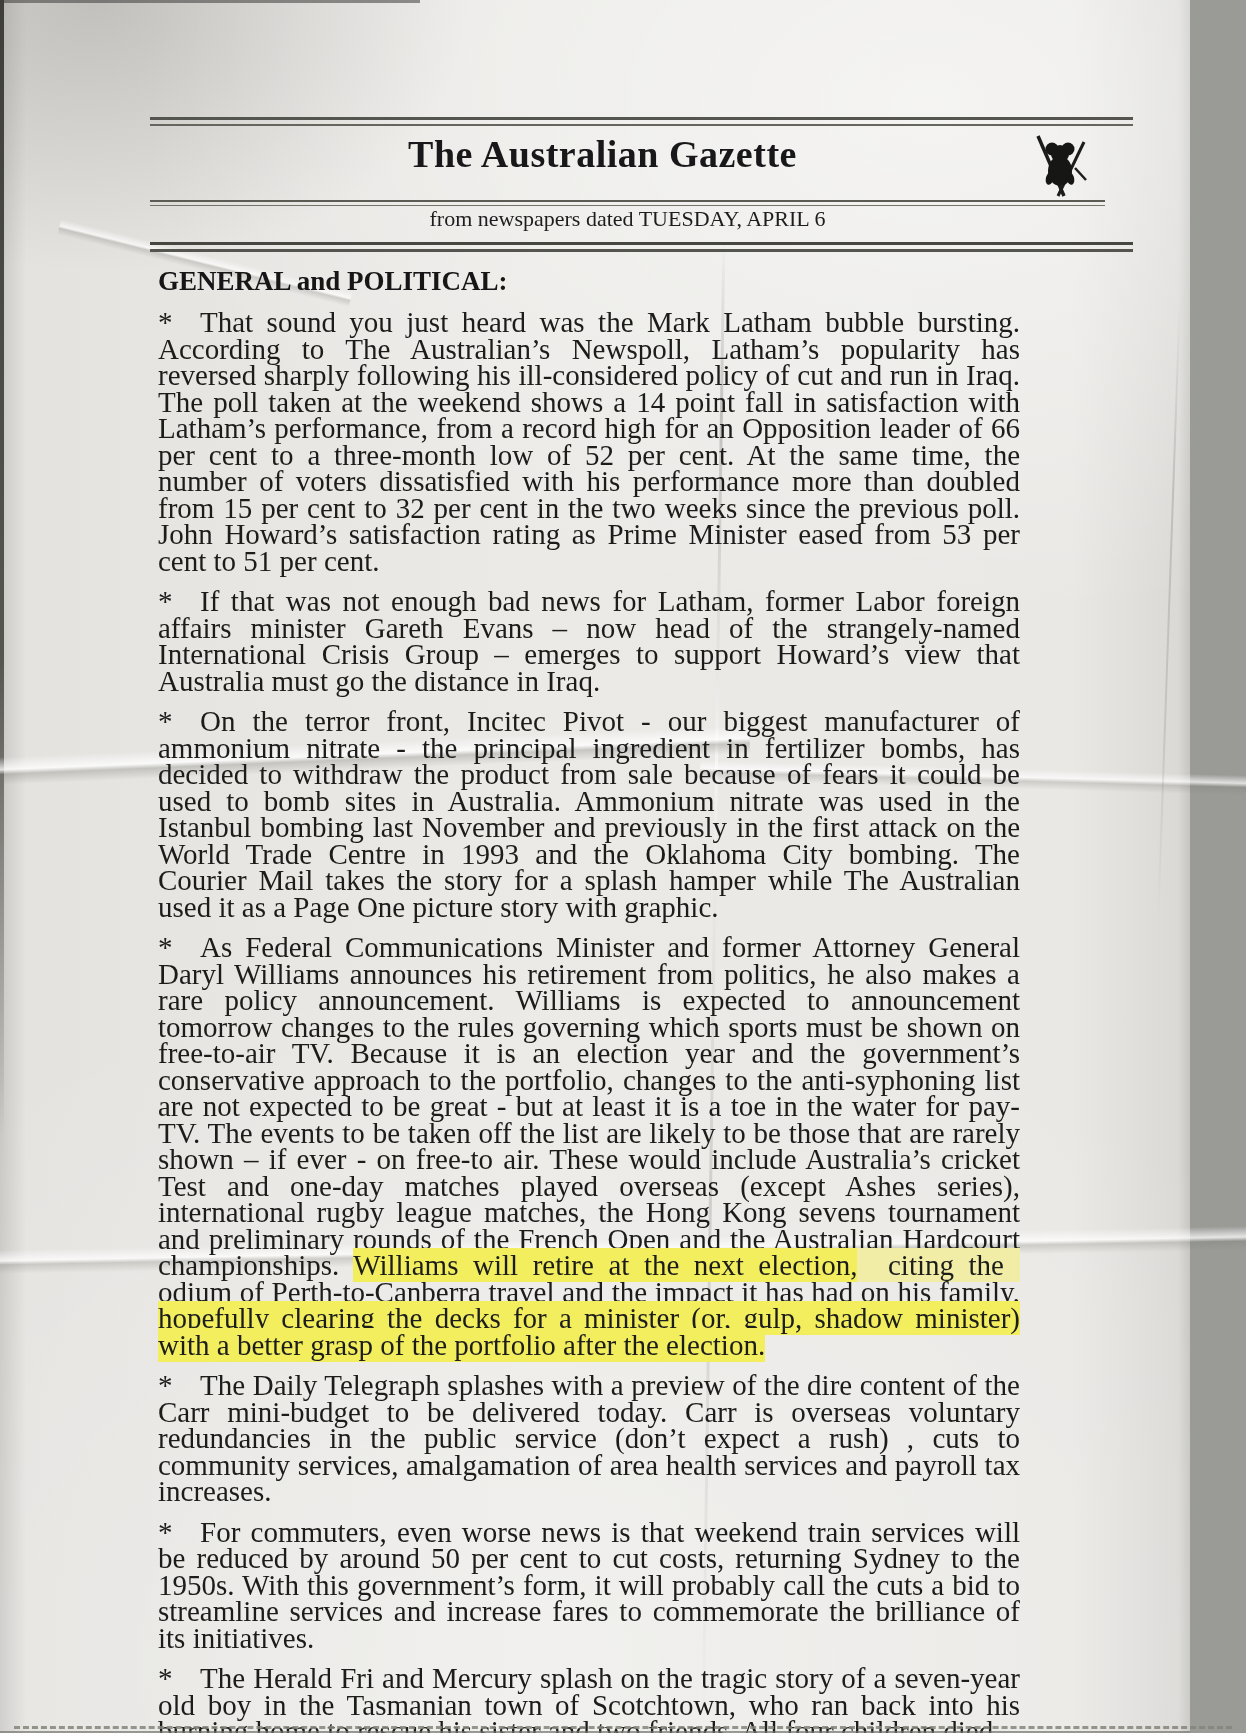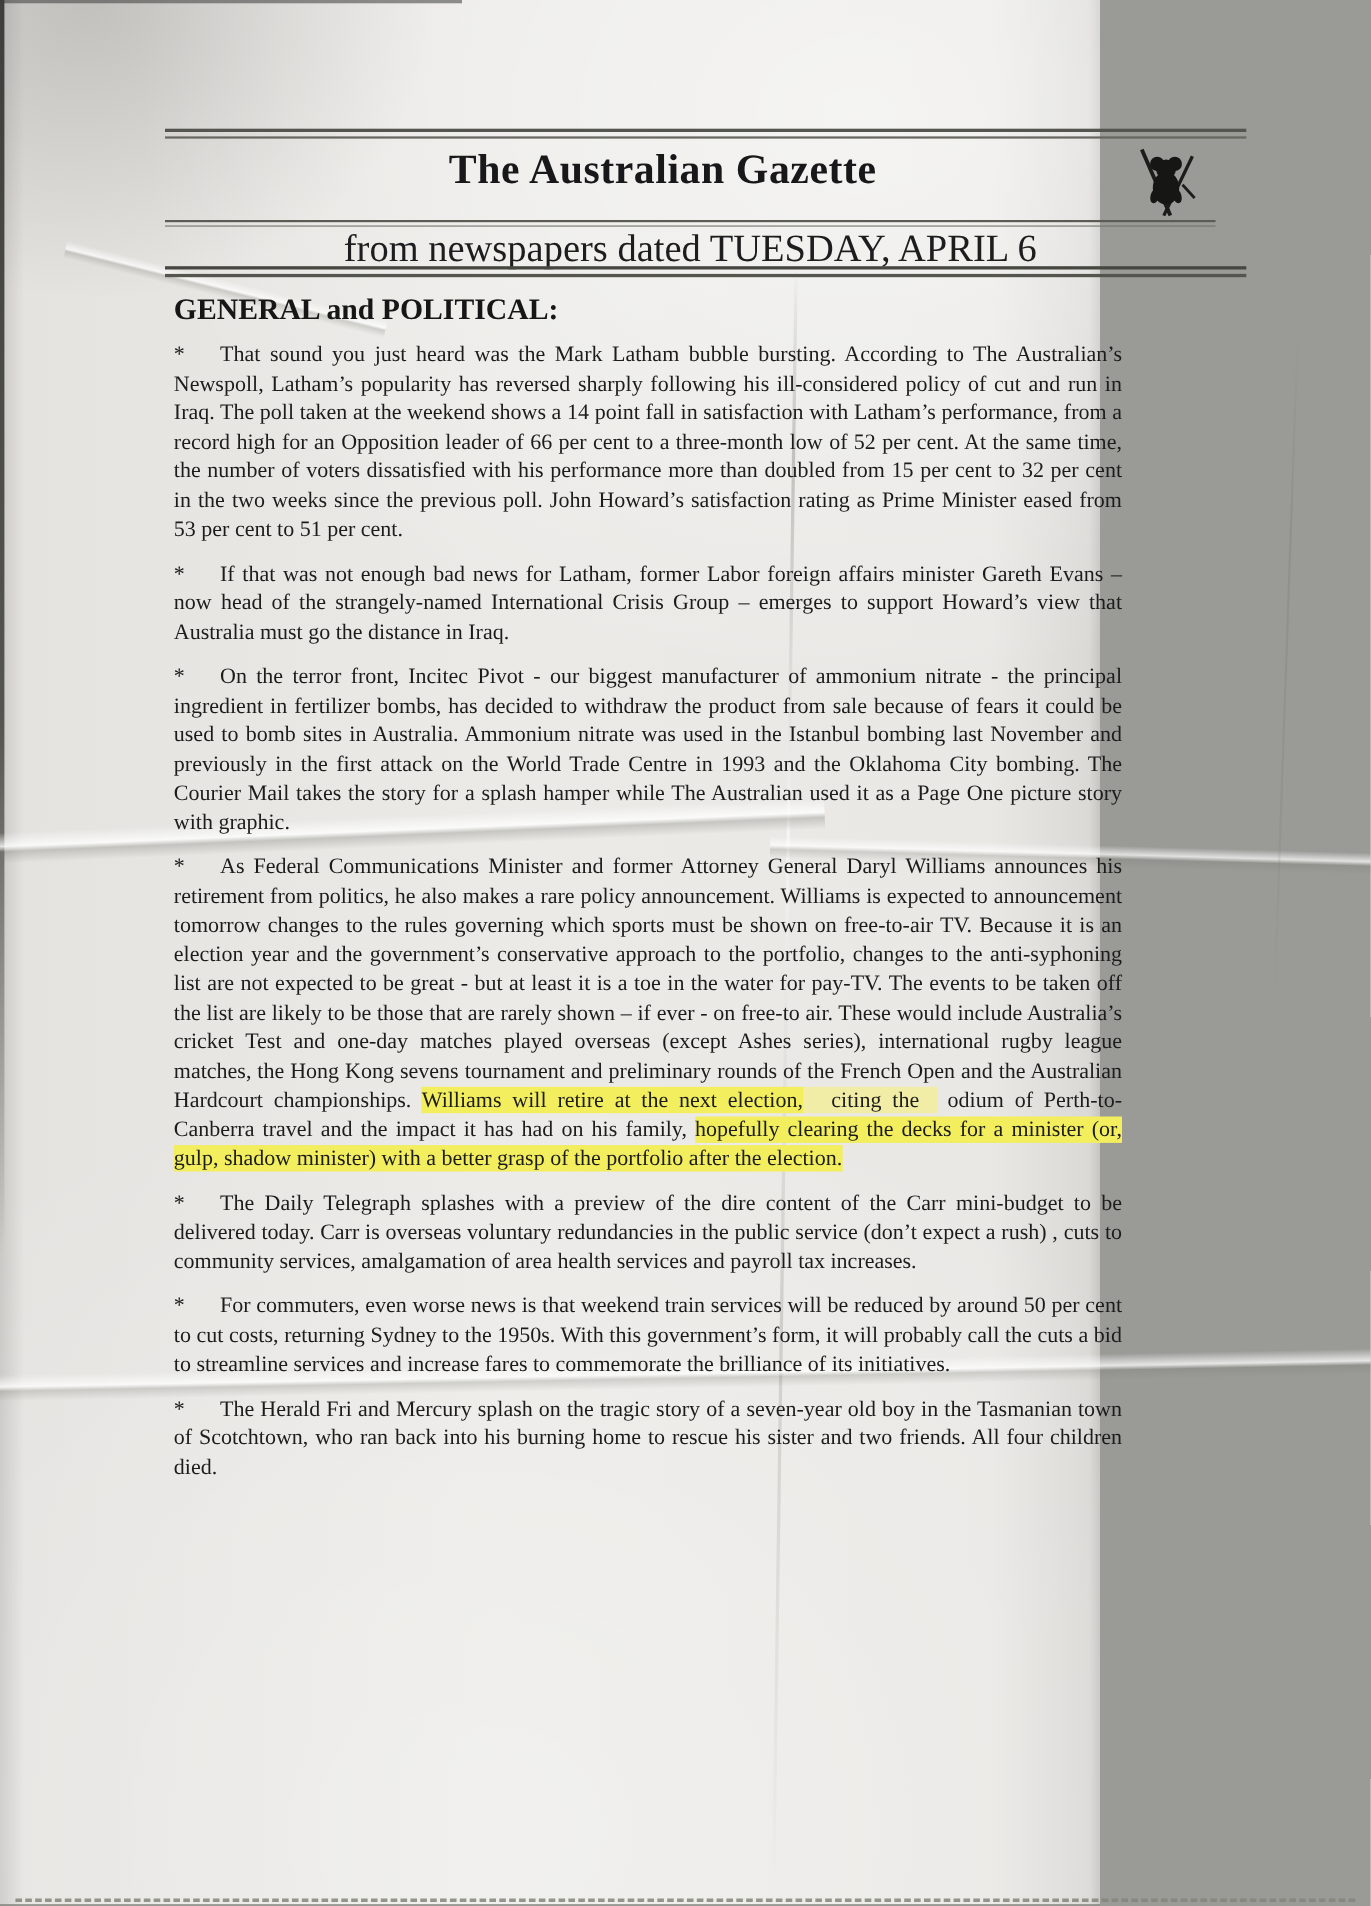--- a/index.html
+++ b/index.html
@@ -3,21 +3,21 @@
 <meta charset="utf-8">
 <style>
   html,body{margin:0;padding:0;}
   body{
     width:1246px;height:1733px;
     background:#9a9a97;
     font-family:"Liberation Serif", serif;
     overflow:hidden;
   }
   .scan{
-    position:relative;width:1000px;height:1733px;
+    position:relative;width:1190px;height:1733px;
     background:
       radial-gradient(120% 55% at 78% 6%, rgba(255,255,255,.5) 0%, rgba(255,255,255,0) 55%),
       radial-gradient(70% 35% at 8% 0%, rgba(110,110,106,.30) 0%, rgba(110,110,106,0) 45%),
       radial-gradient(130% 70% at 45% 96%, rgba(255,255,255,.30) 0%, rgba(255,255,255,0) 60%),
       linear-gradient(90deg,#c9c8c5 0%,#e4e3e0 2.2%,#ebeae7 45%,#e9e8e5 90%,#dad9d6 99%,#c6c5c2 100%),
       #e8e7e4;
   }
   .edge-left{position:absolute;left:0;top:0;width:4px;height:1200px;
     background:linear-gradient(180deg,#3e3e3c 0%,#565650 55%,rgba(86,86,80,0) 95%);}
   .edge-top{position:absolute;left:0;top:0;width:420px;height:3px;background:rgba(60,60,58,.55);}
@@ -40,26 +40,26 @@
   .rule-a{left:150px;top:117px;width:983px;height:9px;
     border-top:3px solid #55554f;border-bottom:2px solid #66665f;}
   .rule-b{left:150px;top:200px;width:955px;height:6px;
     border-top:2px solid #5c5c55;border-bottom:1px solid #73736a;}
   .rule-c{left:150px;top:242px;width:983px;height:10px;
     border-top:3px solid #474742;border-bottom:3px solid #55554f;}
   .gz-title{position:absolute;left:150px;top:132px;width:905px;margin:0;
     text-align:center;font-size:38px;font-weight:bold;color:#18181a;
     letter-spacing:.5px;}
   .gz-sub{position:absolute;left:150px;top:206px;width:955px;margin:0;
-    text-align:center;font-size:35px;color:#1d1d1f;}
+    text-align:center;font-size:22px;color:#1d1d1f;}
   .koala{position:absolute;left:1028px;top:134px;width:64px;height:68px;}
 
   .article{position:absolute;left:158px;top:266px;width:862px;z-index:2;color:#1c1c1b;}
   .article h2{margin:0 0 12px 0;font-size:27px;font-weight:bold;color:#161617;}
-  .para{margin:0 0 14px 0;font-size:20px;line-height:26.5px;text-align:justify;}
+  .para{margin:0 0 14px 0;font-size:29px;line-height:26.5px;text-align:justify;}
   .bullet{display:inline-block;width:42px;}
   .hl{background:#f2ee5e;box-decoration-break:clone;-webkit-box-decoration-break:clone;padding:1px 0;}
   .hl-light{background:#f1eda6;box-decoration-break:clone;-webkit-box-decoration-break:clone;padding:1px 16px;}
 
   .bottom-dashes{position:absolute;left:14px;bottom:4px;width:1218px;height:0;
     border-top:3px dashed #84867b;opacity:.85;z-index:2;}
   .bottom-edge{position:absolute;left:0;bottom:0;width:100%;height:2px;background:#73756c;opacity:.7;z-index:2;}
 </style>
 </head>
 <body>

